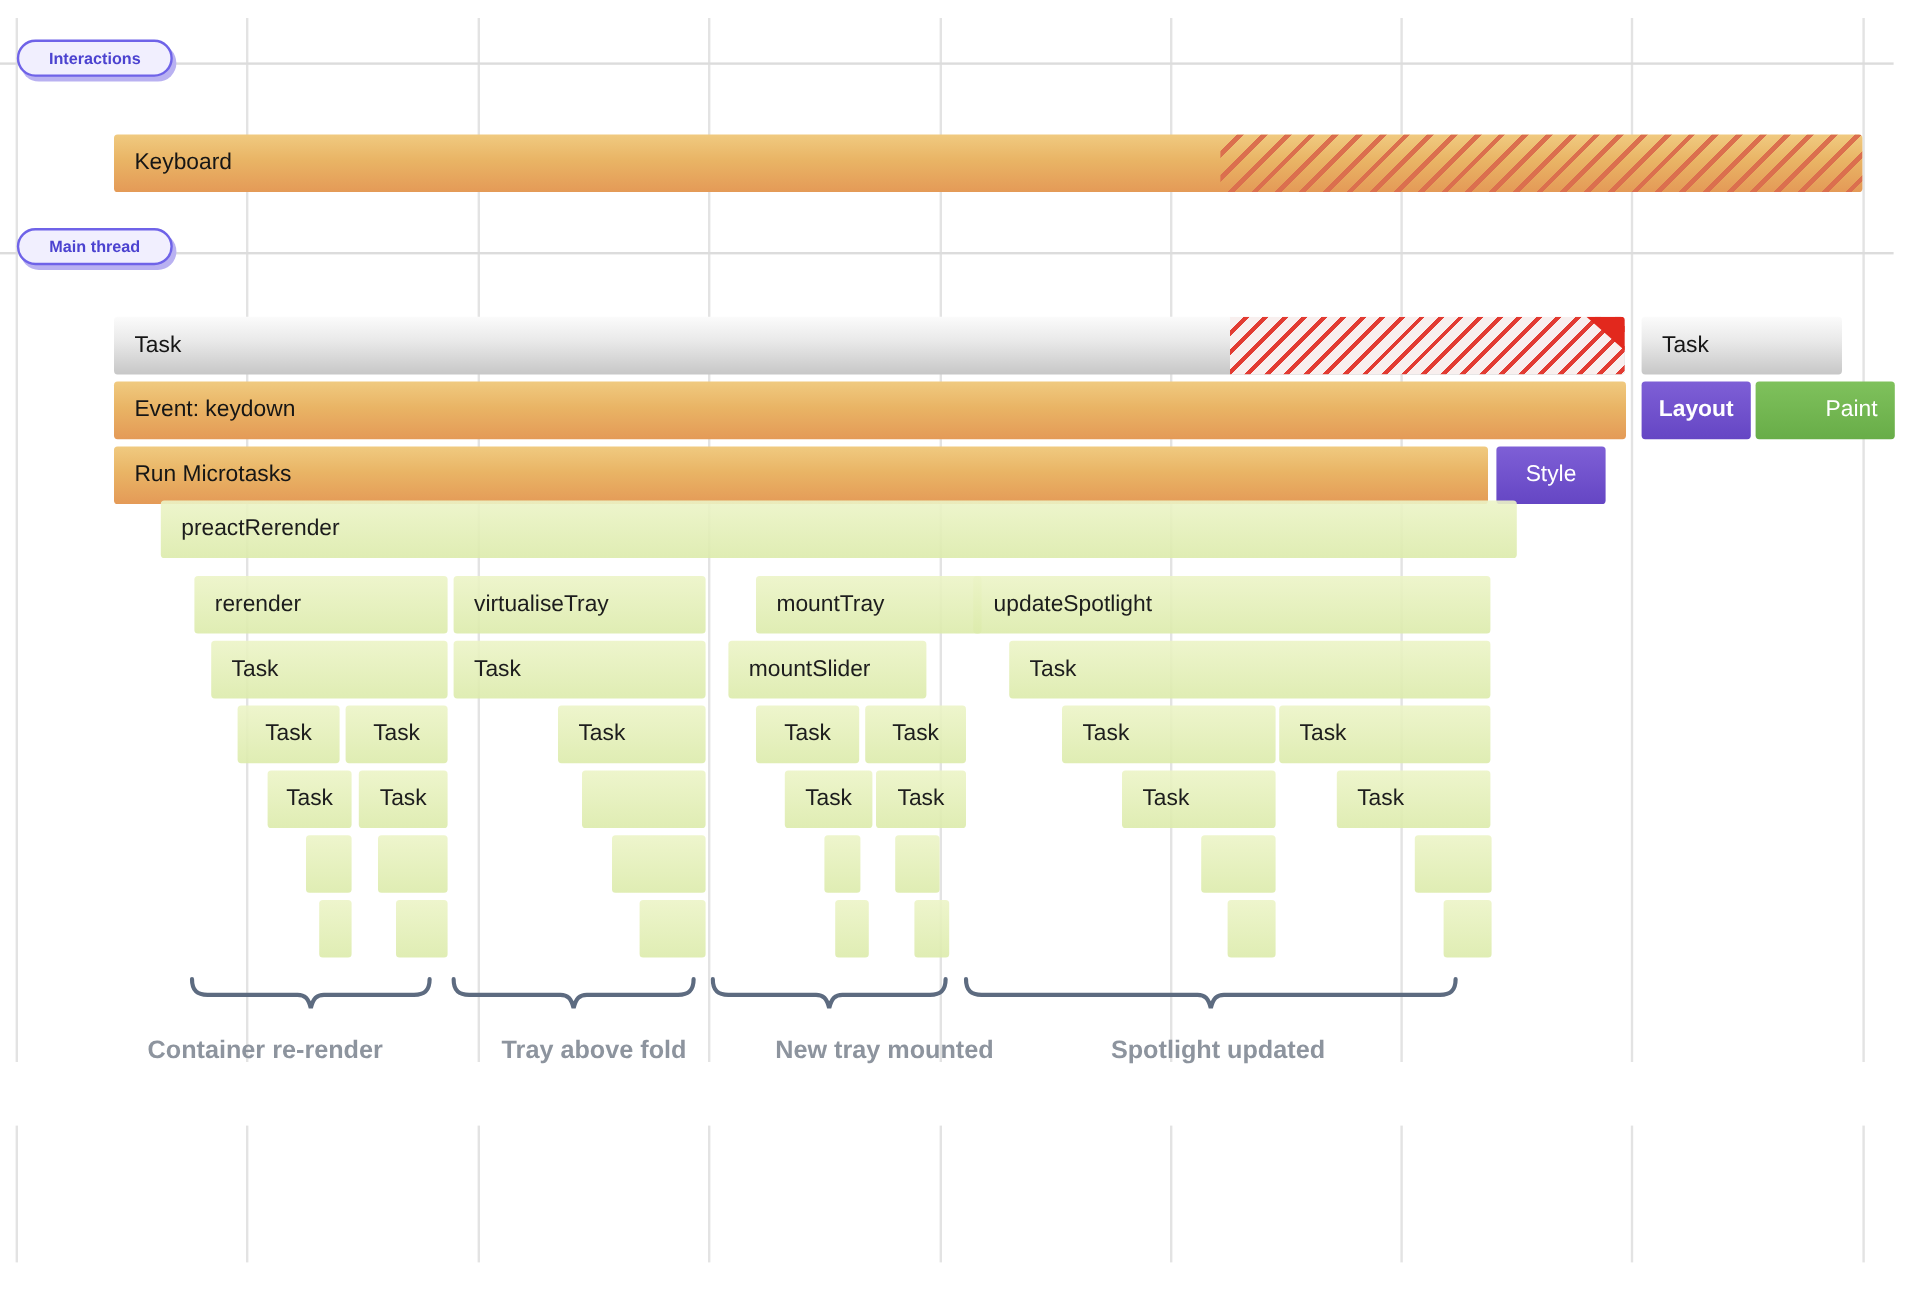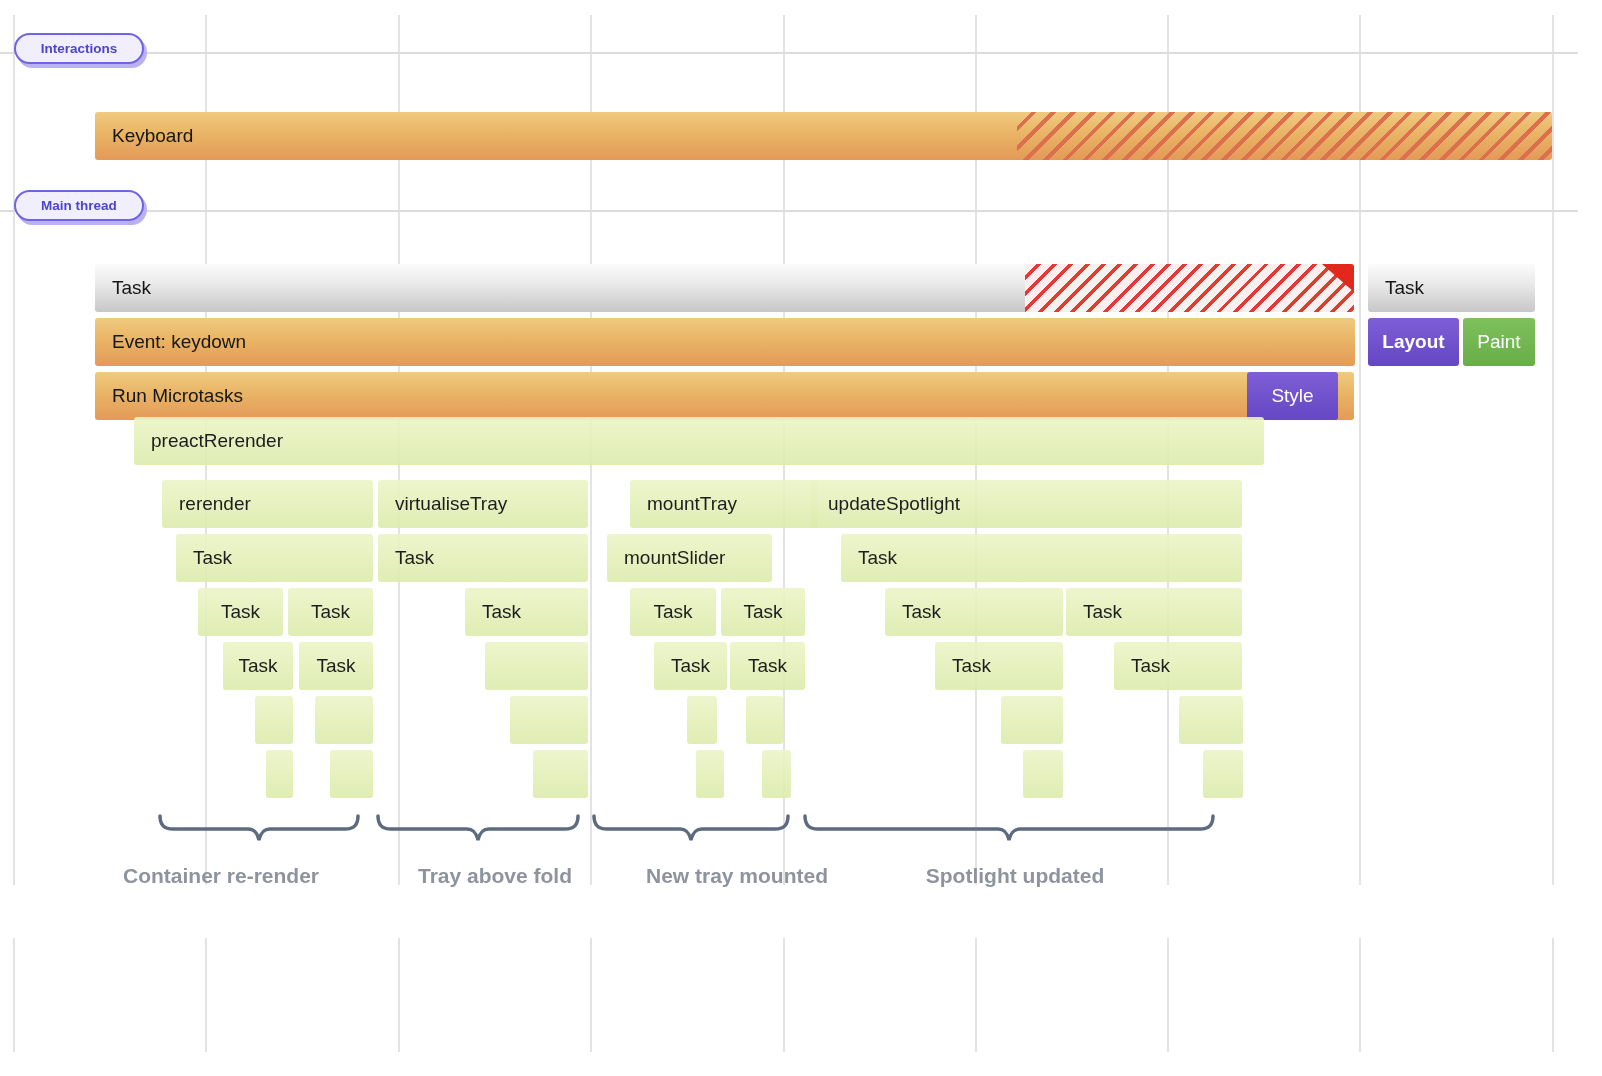--- a/index.html
+++ b/index.html
@@ -78,24 +78,24 @@
     </div>
     <div class="bar gray" style="left: 1368px; top: 264px; width: 167px; height: 48px;">
       <span class="bar-label">Task</span>
     </div>
     <div class="bar orange" style="left: 95px; top: 318px; width: 1260px; height: 48px;">
       <span class="bar-label">Event: keydown</span>
     </div>
     <div class="bar purple center" style="left: 1368px; top: 318px; width: 91px; height: 48px; font-weight: bold;">
       <span class="bar-label">Layout</span>
     </div>
-    <div class="bar paint center" style="left: 1463px; top: 318px; width: 72px; height: 48px;">
+    <div class="bar paint center" style="left: 1463px; top: 318px; width: 72px; height: 48px; padding-left: 44px;">
       <span class="bar-label">Paint</span>
     </div>
-    <div class="bar orange" style="left: 95px; top: 372px; width: 1259px; height: 48px;">
+    <div class="bar orange" style="left: 95px; top: 372px; width: 1145px; height: 48px;">
       <span class="bar-label">Run Microtasks</span>
     </div>
     <div class="bar purple center" style="left: 1247px; top: 372px; width: 91px; height: 48px;">
       <span class="bar-label">Style</span>
     </div>
     <div class="bar green" style="left: 113px; top: 417px; width: 1130px; height: 48px; margin-left: 21px;">
       <span class="bar-label">preactRerender</span>
     </div>
     <div class="bar green" style="left: 162px; top: 480px; width: 211px; height: 48px;">
       <span class="bar-label">rerender</span>

